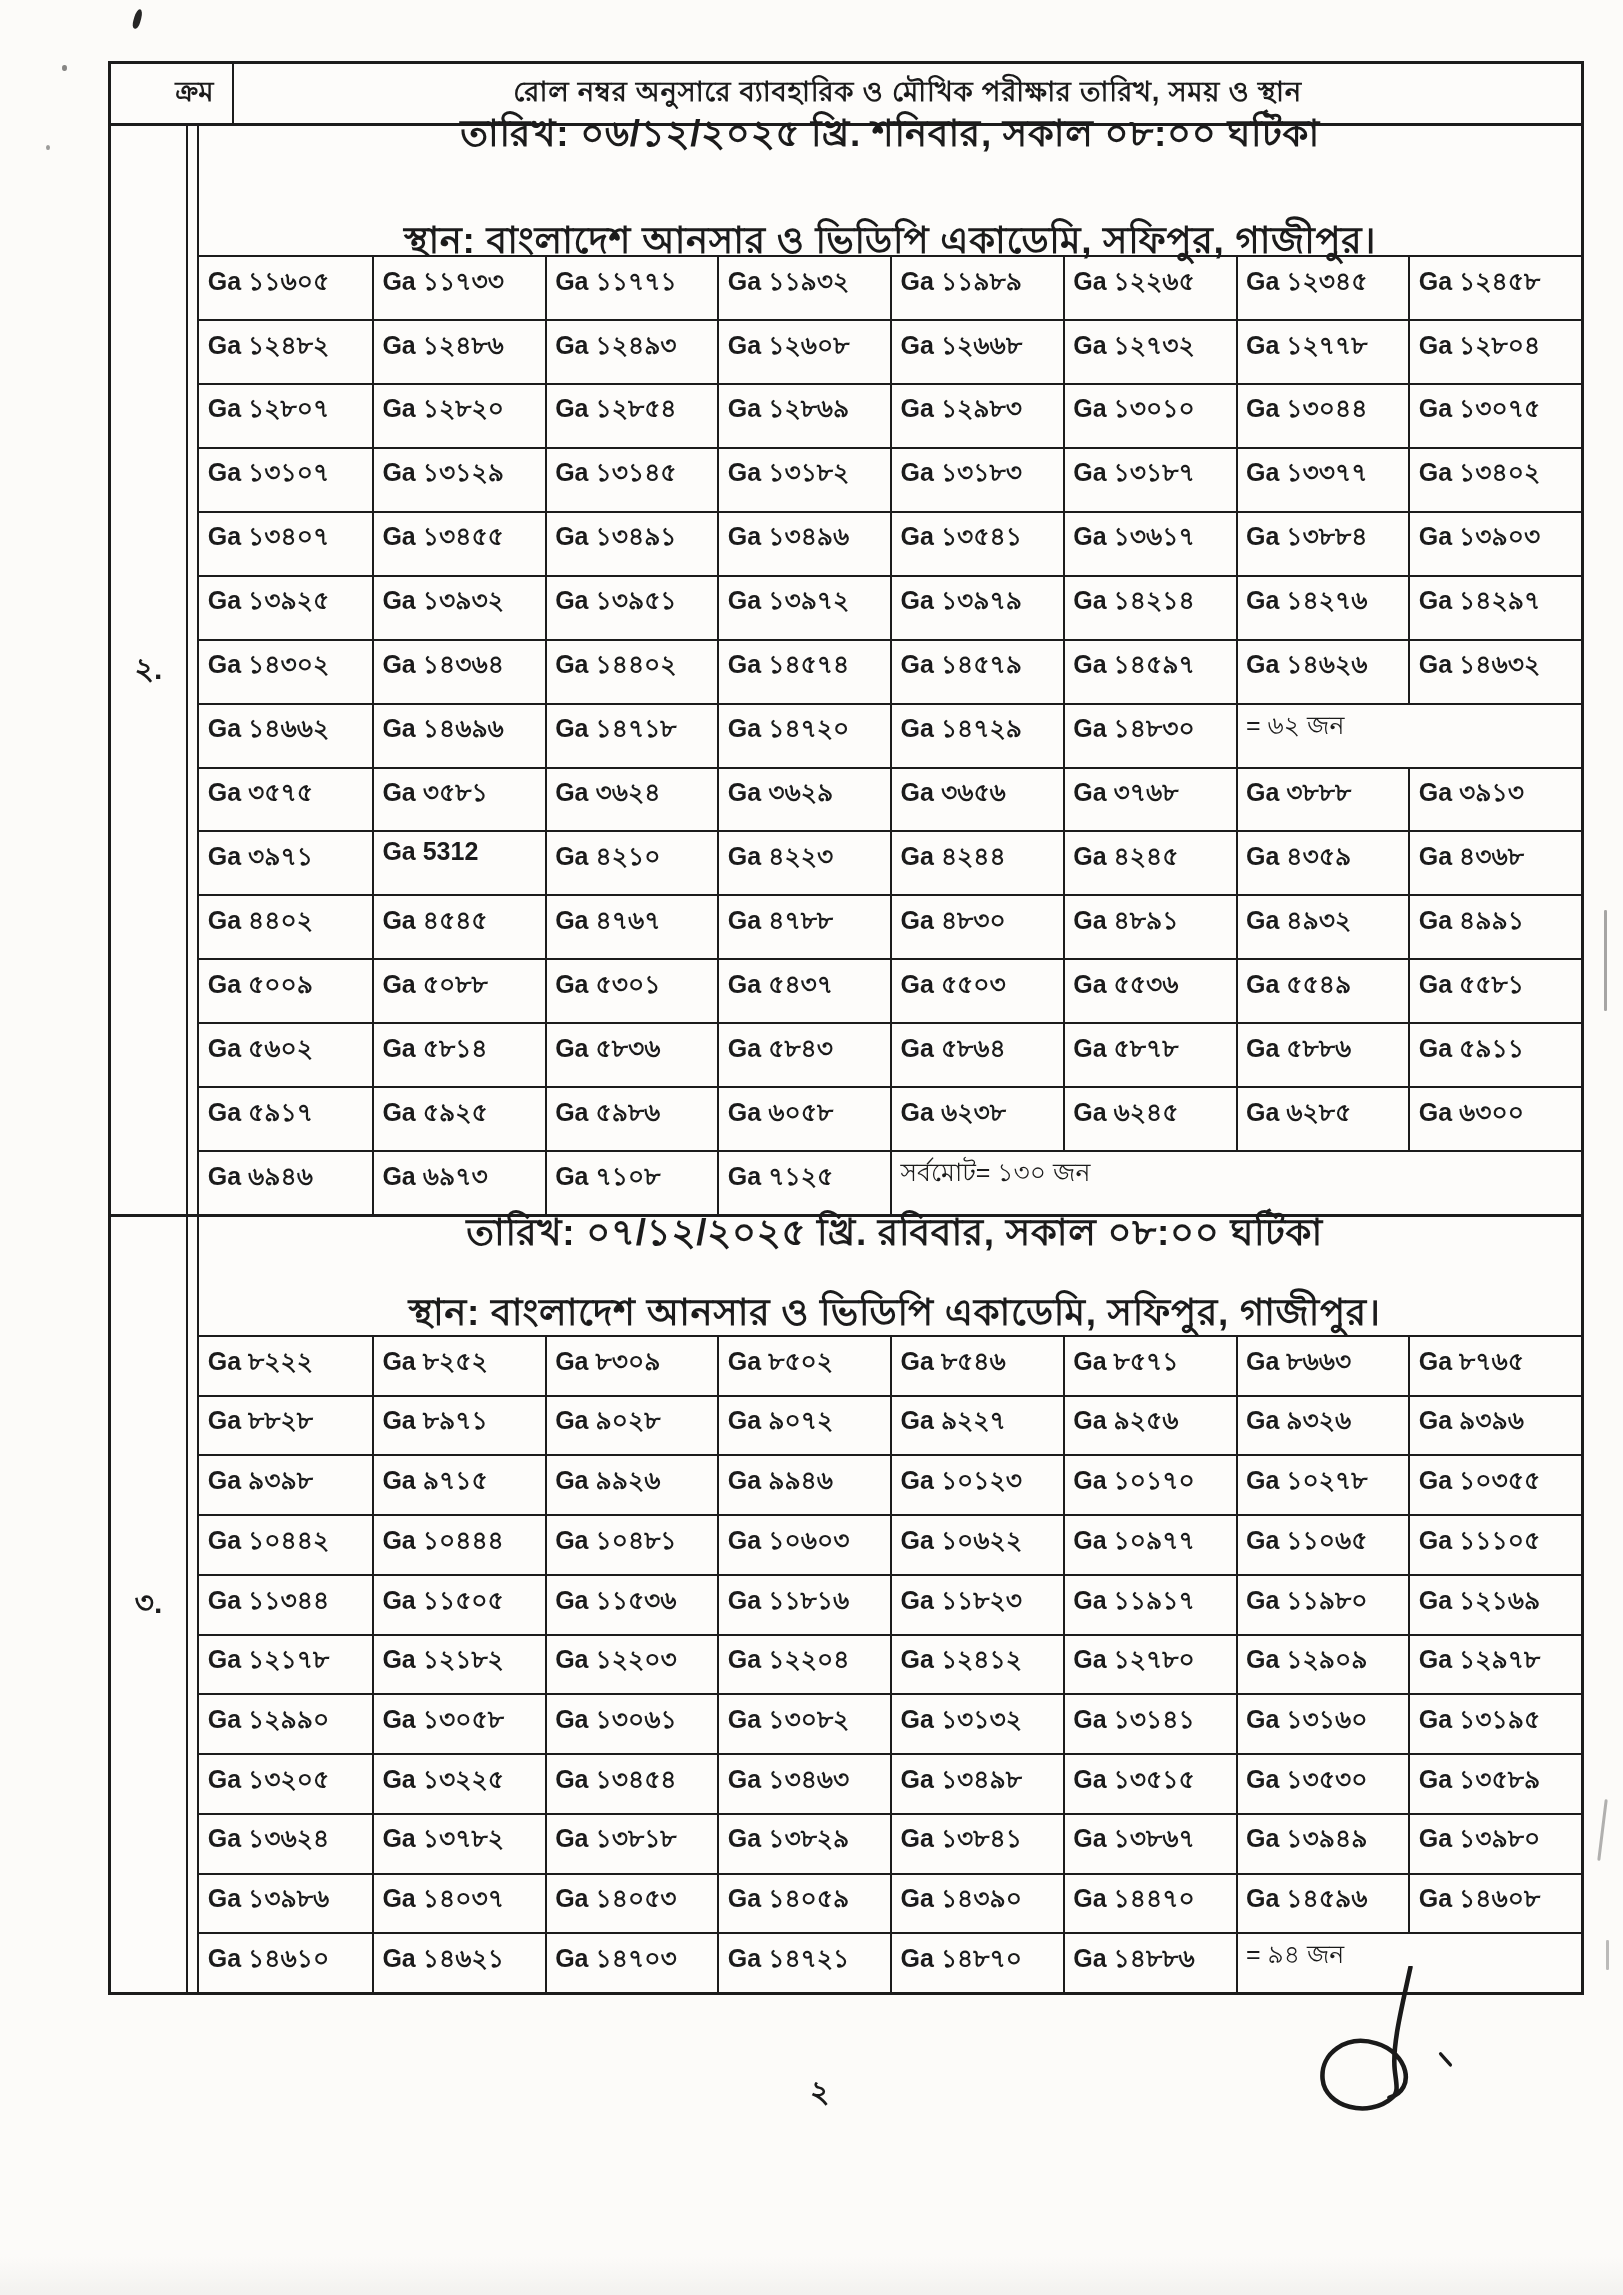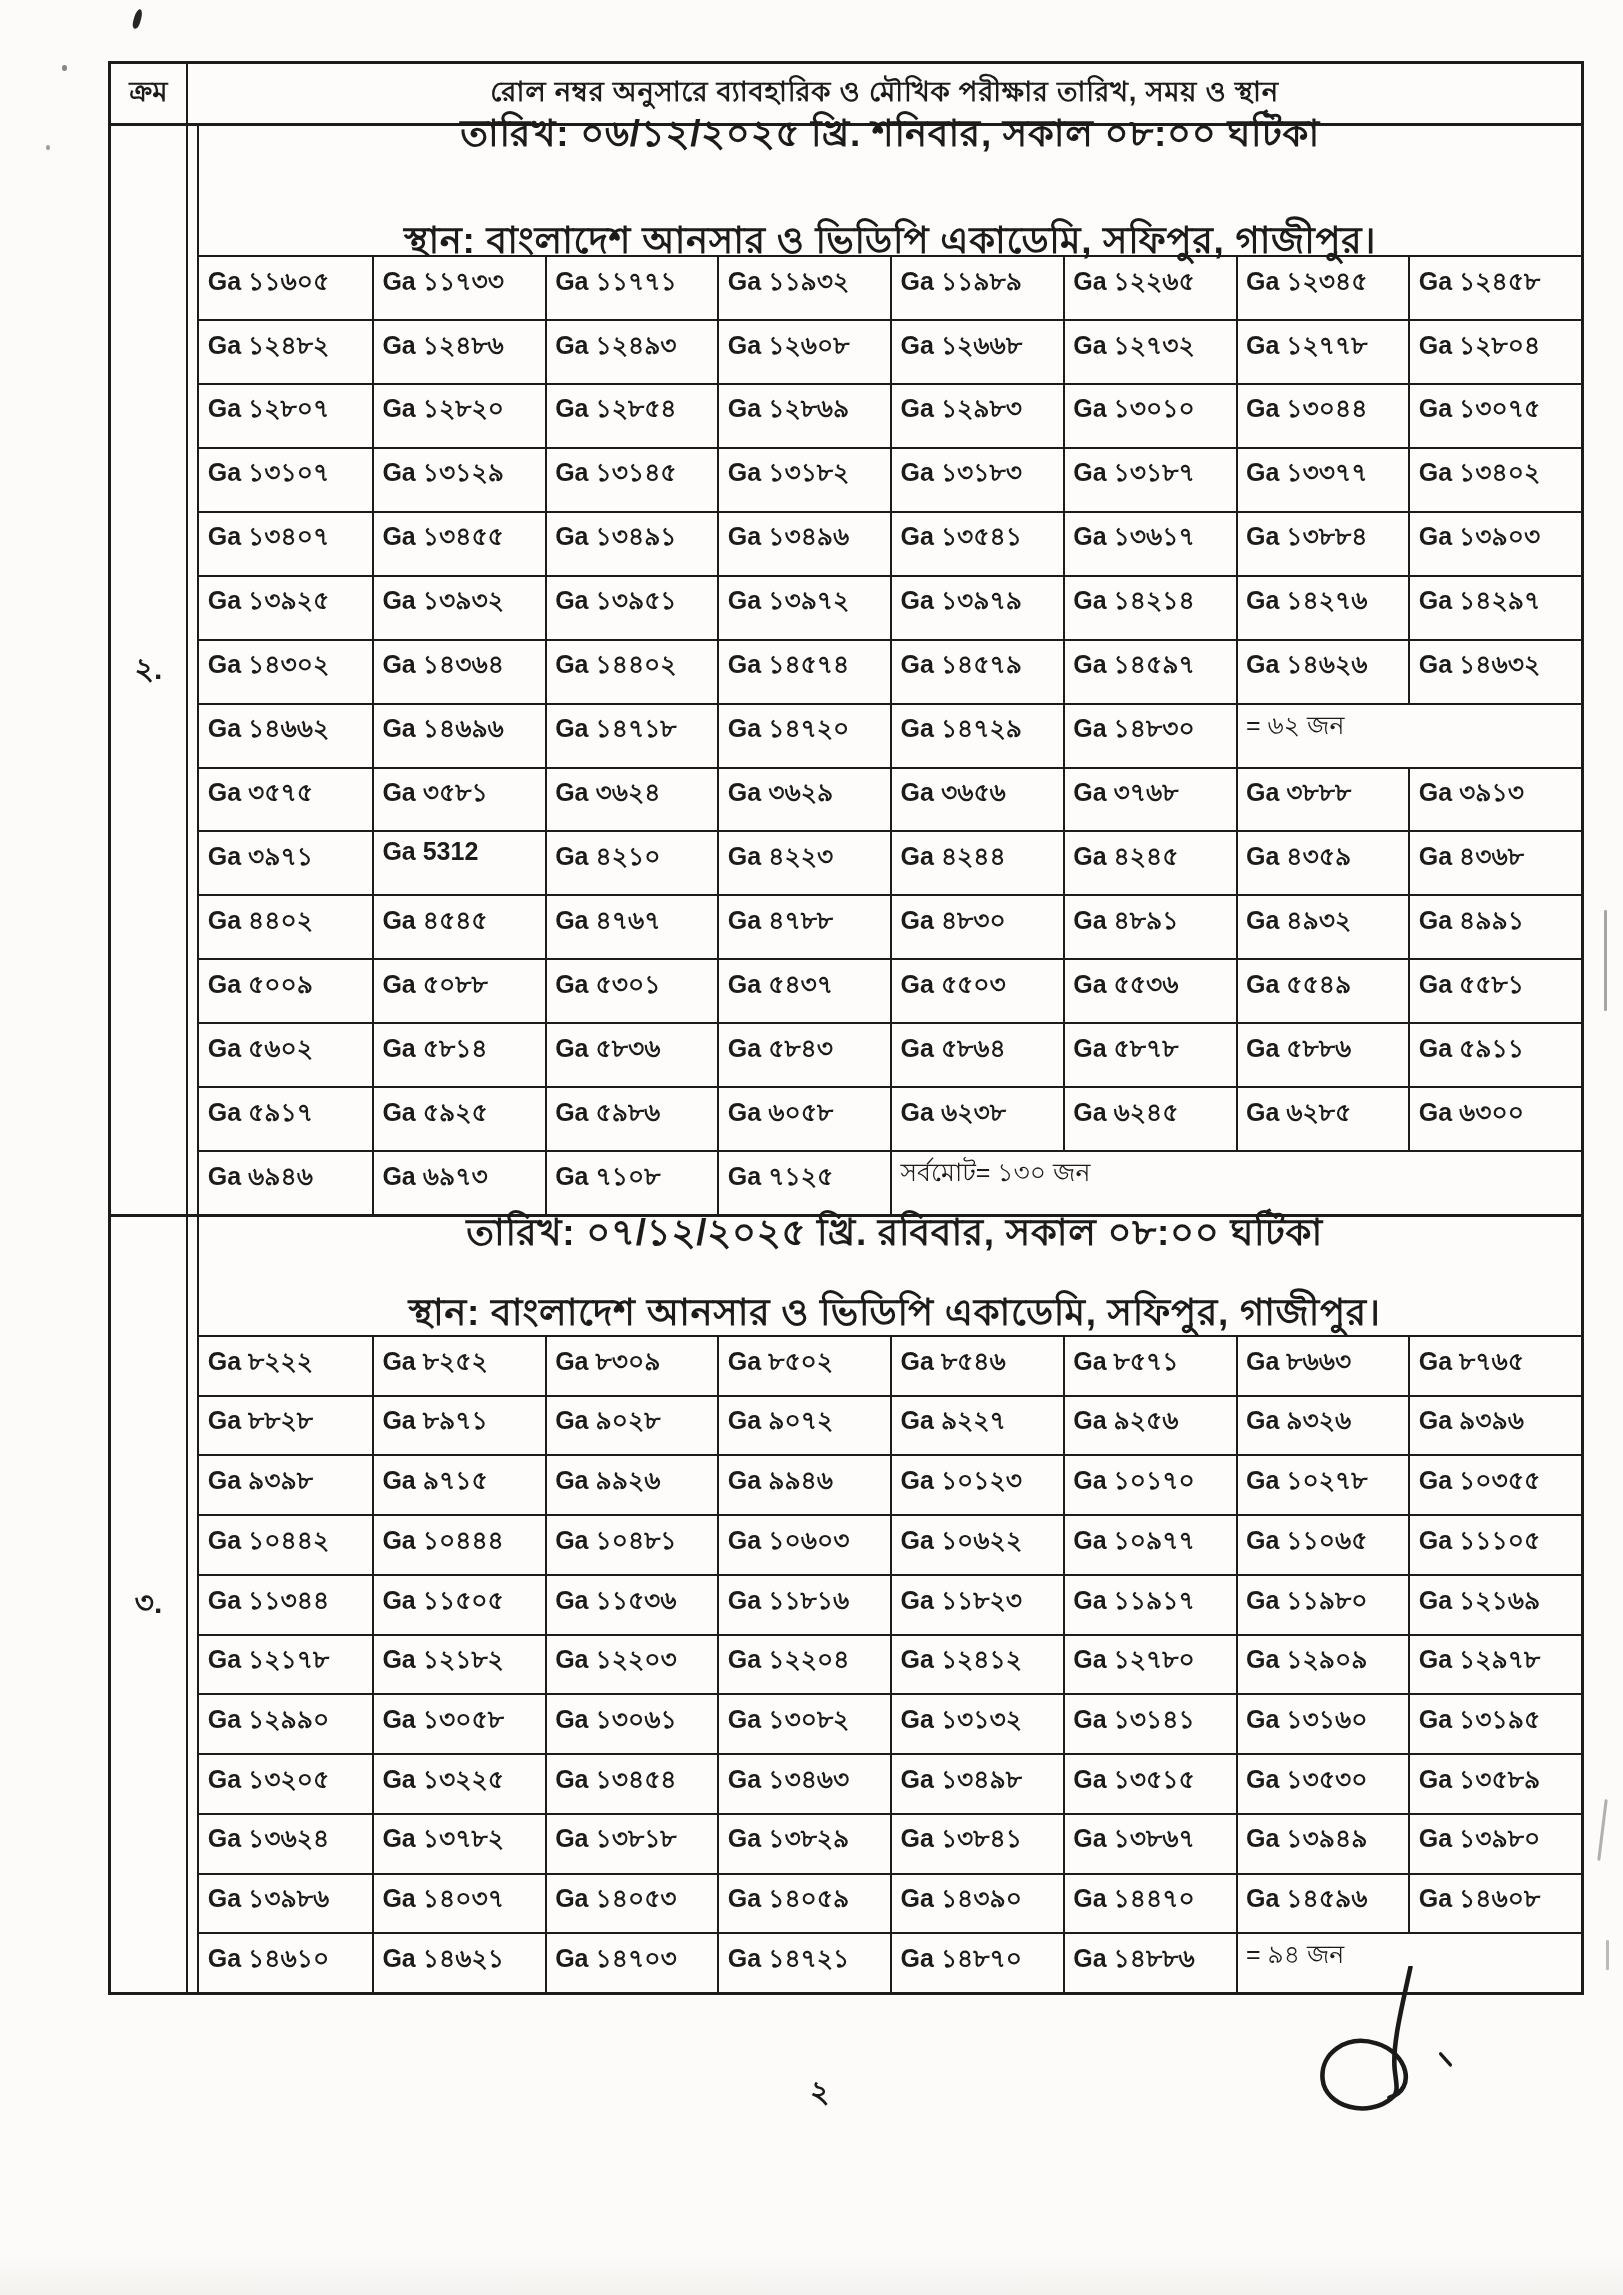--- a/index.html
+++ b/index.html
@@ -21,20 +21,21 @@
     position:absolute;left:108px;top:61px;width:1476px;height:1934px;
     border:3.3px solid #1c1c1c;
     display:flex;flex-direction:column;
     background:#fdfcfa;
   }
   
   .head-row{
     height:62px;flex:0 0 62px;
     display:grid;grid-template-columns:77px 1fr;
     border-bottom:3.3px solid #1c1c1c;
+    padding-left:46px;
   }
   .serial-head{
     border-right:2px solid #1c1c1c;
     display:flex;align-items:center;justify-content:center;
     font-size:27.5px;font-weight:700;
   }
   .title-cell{
     display:flex;align-items:center;justify-content:center;
     font-size:27.5px;font-weight:700;letter-spacing:0.7px;
   }

